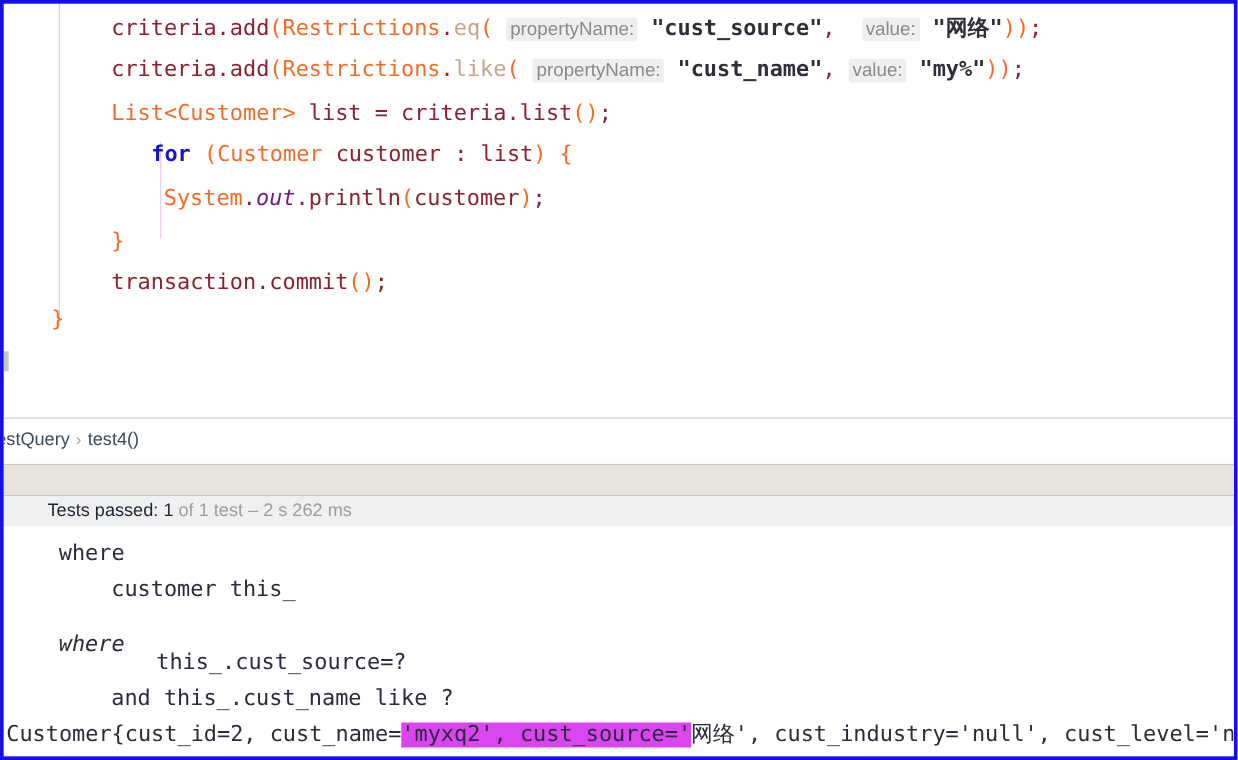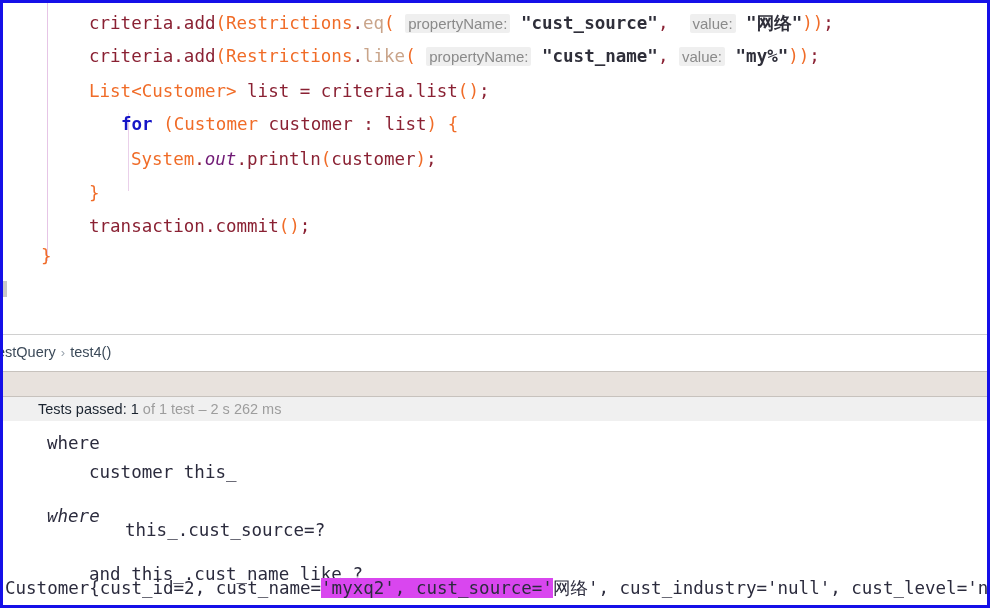--- a/index.html
+++ b/index.html
@@ -190,19 +190,19 @@
     <div id="status-band">
       <div id="status-text"><span class="passed-label">Tests passed:</span><span>&nbsp;</span><span class="passed-count">1</span><span>&nbsp;</span><span class="muted">of 1 test – 2 s 262 ms</span></div>
     </div>
 
     <div id="console">
       <div id="console-lines">
           <div class="out-line" style="top: 12px; left: 44px;"><span>where</span></div>
           <div class="out-line" style="top: 41px; left: 86px;"><span>customer this_</span></div>
           <div class="out-line" style="top: 85px; left: 44px; font-style: italic;"><span>where</span></div>
           <div class="out-line" style="top: 99px; left: 86px; margin-left: 36px;"><span>this_.cust_source=?</span></div>
-          <div class="out-line" style="top: 128px; left: 86px; margin-top: 15px;"><span>and this_.cust_name like ?</span></div>
+          <div class="out-line" style="top: 128px; left: 86px;"><span>and this_.cust_name like ?</span></div>
           <div class="out-line" style="top: 157px; left: 2px;"><span>Customer{cust_id=2, cust_name=</span><span class="sel">'myxq2', cust_source='</span><span>网络', cust_industry='null', cust_level='null',</span></div>
         </div>
     </div>
 
   </div>
 </div>
 
 </body></html>

